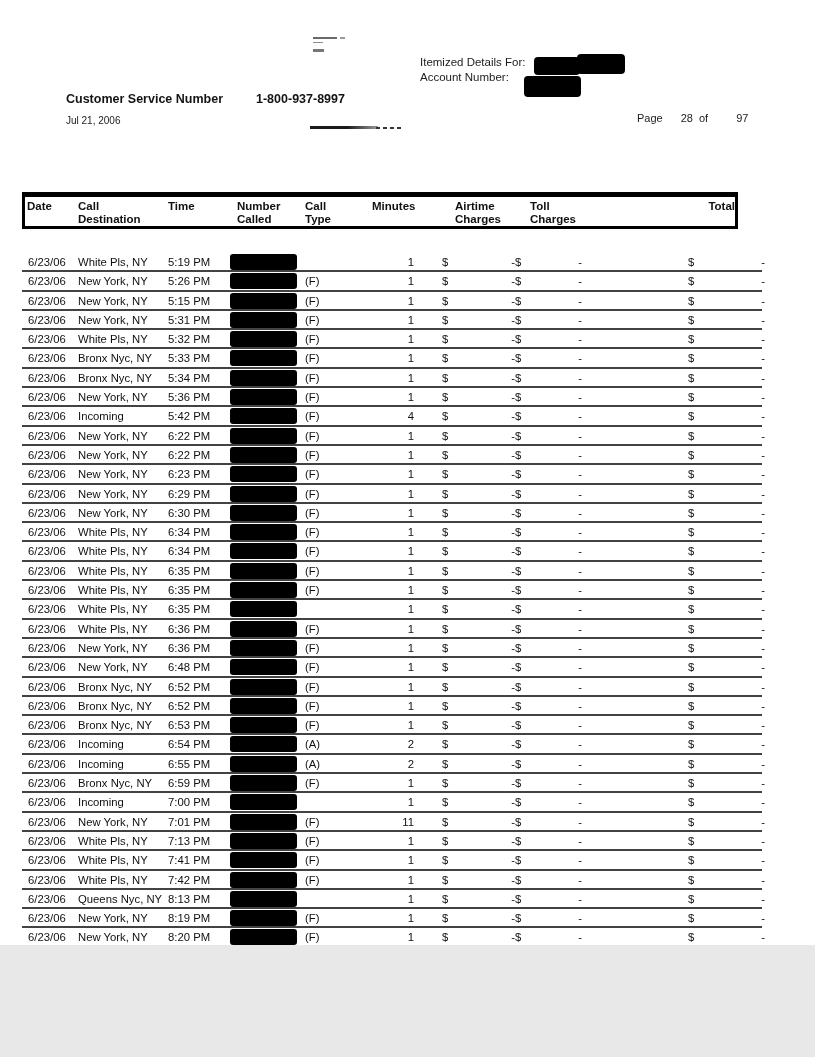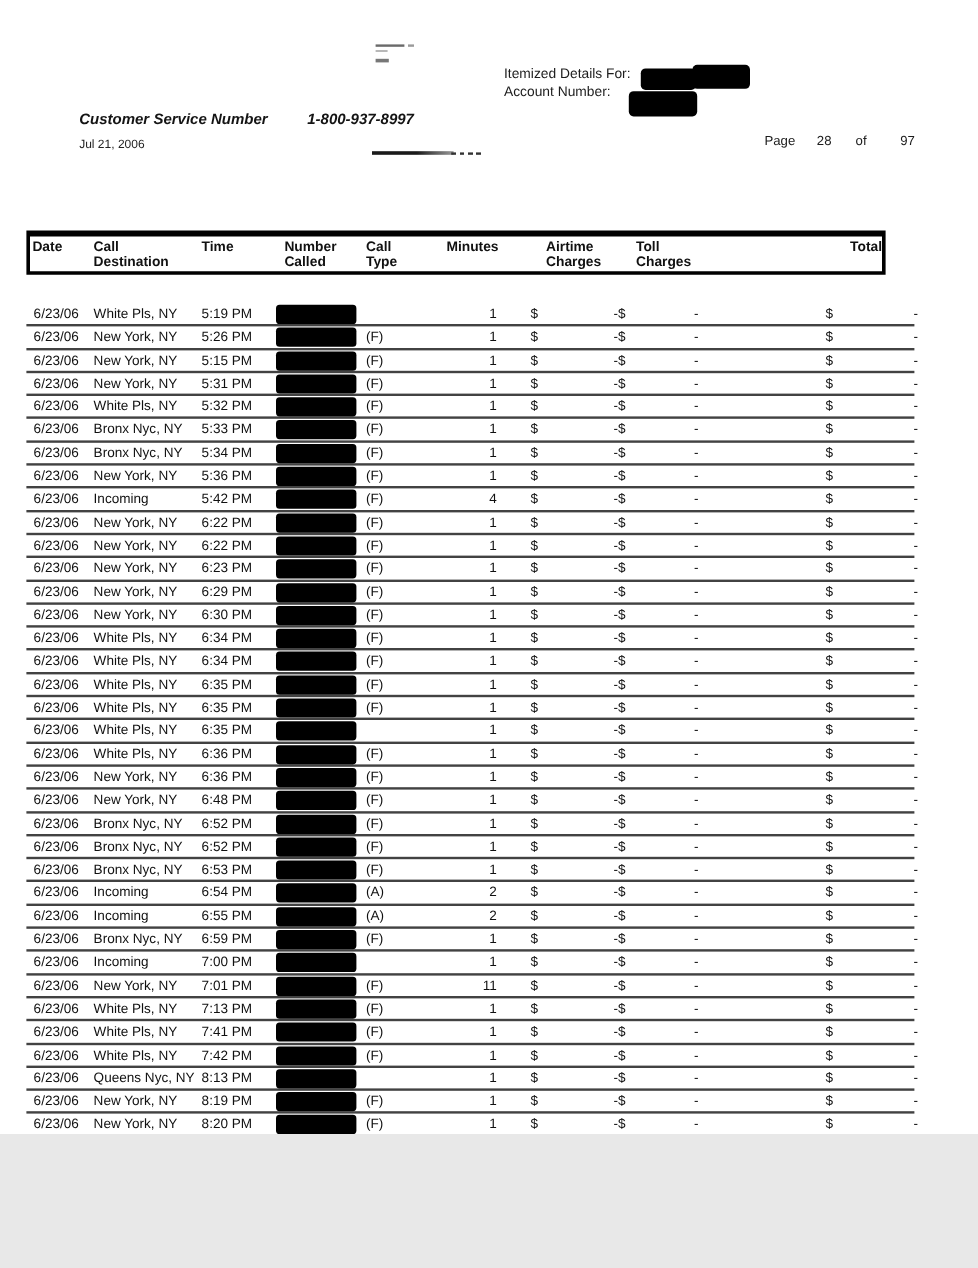--- a/index.html
+++ b/index.html
@@ -8,27 +8,27 @@
     position:relative; width:815px; height:945px; margin:0 auto;
     background:#ffffff; overflow:hidden;
     font-family:"Liberation Sans", sans-serif; color:#161616;
   }
   
   .itemized-block { position:absolute; left:420px; top:55px; font-size:11.5px; line-height:15px; color:#1c1c1c; }
   .redact { position:absolute; background:#000; border-radius:4px; }
   .r-a { left:534px; top:57px; width:46px; height:18px; }
   .r-b { left:577px; top:54px; width:48px; height:20px; }
   .r-c { left:524px; top:76px; width:57px; height:21px; }
-  .csn-row { position:absolute; left:66px; top:92px; font-size:12.5px; font-weight:bold; color:#141414;font-style:italic; }
+  .csn-row { position:absolute; left:66px; top:92px; font-size:12.5px; font-weight:bold; color:#141414; }
   .csn-row .phone { position:absolute; left:190px; top:0; white-space:nowrap; }
   .bill-date { position:absolute; left:66px; top:115px; font-size:10px; color:#222; }
   .page-row { position:absolute; left:637px; top:112px; font-size:11px; color:#1c1c1c; white-space:nowrap; }
   .page-row span { display:inline-block; }
   .page-row .pcur { margin-left:18px; }
-  .page-row .pof  { margin-left:20px; }
+  .page-row .pof  { margin-left:6px; }
   .page-row .ptot { margin-left:28px; }
   
   .art { position:absolute; background:#6a6a6a; }
   .art-1 { left:313px; top:37px; width:24px; height:2px; }
   .art-2 { left:340px; top:37px; width:5px; height:2px; background:#9a9a9a; }
   .art-3 { left:313px; top:42px; width:10px; height:1px; background:#8a8a8a; }
   .art-4 { left:313px; top:49px; width:11px; height:3px; background:#777; }
   .art-5 { left:310px; top:126px; width:68px; height:3px;
            background:linear-gradient(90deg,#1a1a1a 55%,#555 75%,#999); }
   .art-6 { left:376px; top:127px; width:26px; height:2px;

